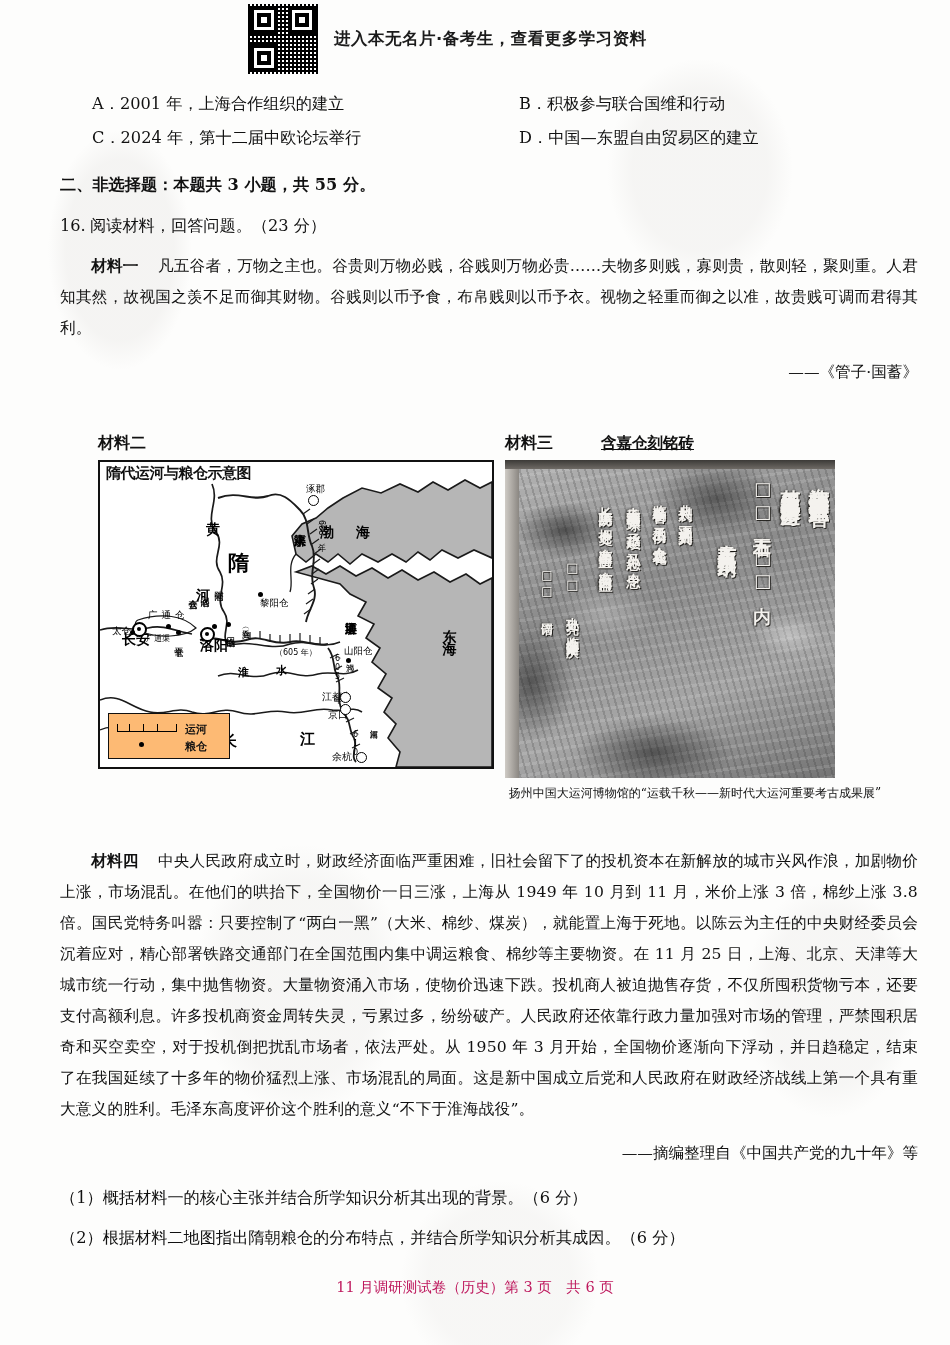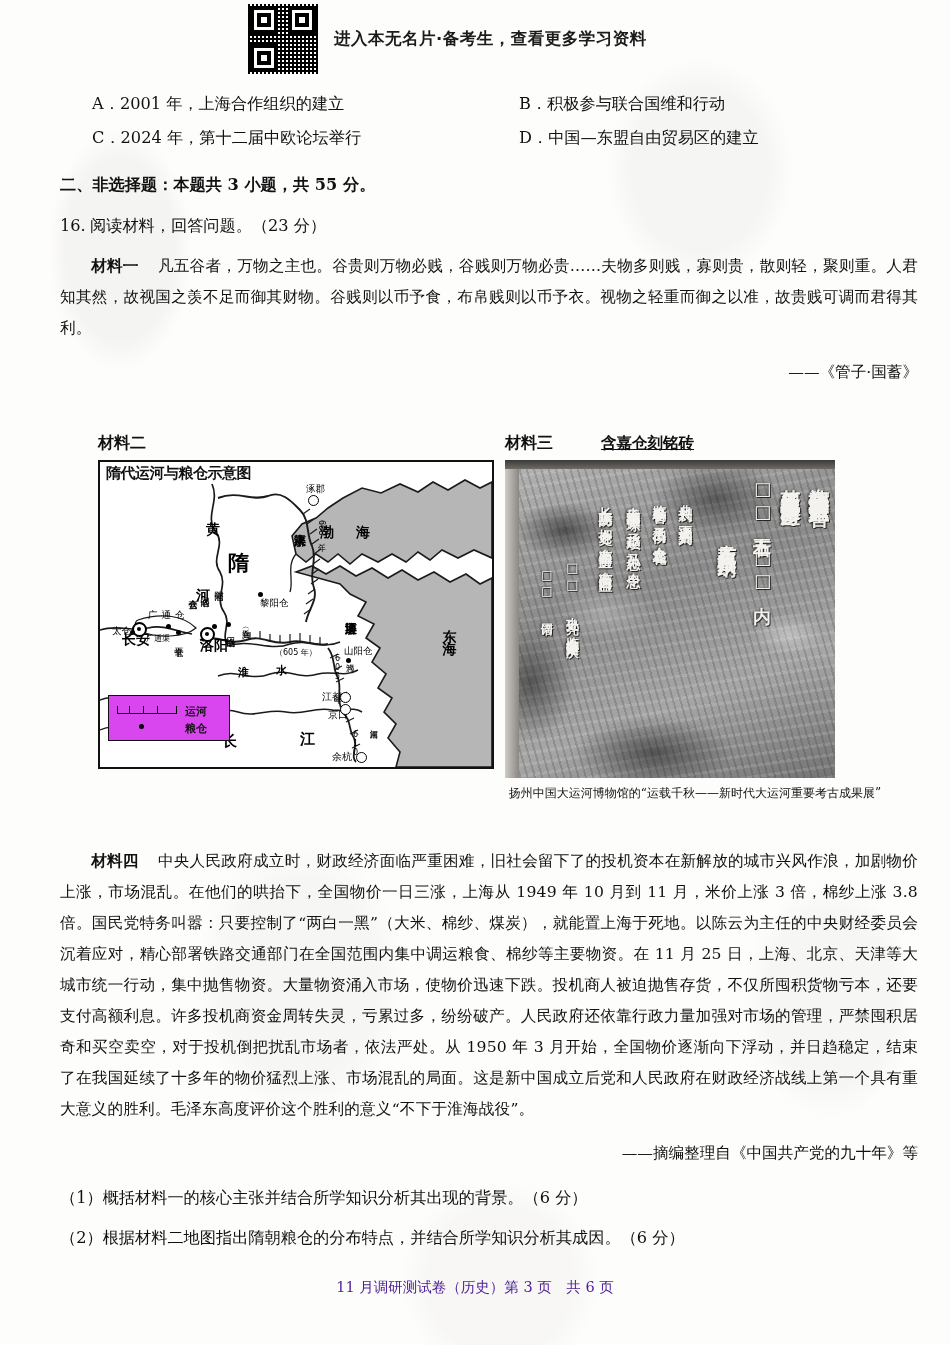--- a/index.html
+++ b/index.html
@@ -100,22 +100,22 @@
   .ml.med{font-size:14px;font-weight:bold;}
   .ml.sm{font-size:8px;}
   .ml.it{}
   .dot{position:absolute;width:5px;height:5px;border-radius:50%;background:#000;z-index:6;}
   .ring{position:absolute;width:11px;height:11px;border-radius:50%;border:2px solid #000;
         background:#fff;z-index:6;}
   .ring::after{content:"";position:absolute;left:2.5px;top:2.5px;width:4px;height:4px;
         border-radius:50%;background:#000;}
   .circ{position:absolute;width:9px;height:9px;border-radius:50%;border:1.6px solid #000;
         background:#fff;z-index:6;}
-  .legend{position:absolute;left:8px;bottom:26px;width:120px;height:44px;border:1.6px solid #111;
-     background:#d946ef;z-index:8;}
+  .legend{position:absolute;left:8px;bottom:8px;width:120px;height:44px;border:1.6px solid #111;
+     background:#fdba74;z-index:8;}
   .scalebar{position:absolute;left:8px;top:10px;width:58px;height:7px;border:1.4px solid #000;
      border-top:none;}
   .scalebar i{position:absolute;top:0;width:1.4px;height:7px;background:#000;}
   .legend .ldot{position:absolute;left:30px;top:28px;width:5px;height:5px;background:#000;border-radius:50%;}
   .legend .ltxt{position:absolute;font-size:11px;font-weight:bold;
      font-family:"DejaVu Sans","Liberation Sans",sans-serif;}
 
   
   .brick-wrap{position:relative;width:330px;height:318px;margin-top:4px;
      background:#8e8b86;overflow:hidden;}
@@ -144,21 +144,21 @@
     text-shadow:1px 1px 0 rgba(25,23,20,.85),-1px 0 2px rgba(20,18,16,.7);
     letter-spacing:1.5px;line-height:1.02;
   }
   .fig-caption{font-size:12px;margin-top:7px;text-align:center;width:420px;
      font-family:"DejaVu Serif","Liberation Serif",serif;}
 
   
   .mat4{position:absolute;left:60px;top:845px;width:858px;}
   .tail-q{position:absolute;left:60px;width:858px;font-size:16.2px;line-height:32px;}
   .footer{position:absolute;left:0;top:1278px;width:950px;text-align:center;
-     font-size:14.5px;color:#4c1d95;}
+     font-size:14.5px;color:#be185d;}
 </style>
 </head>
 <body>
 
 <div class="watermark"></div>
 
 <div class="page">
 
   <div class="promo">
     <div class="qr">

